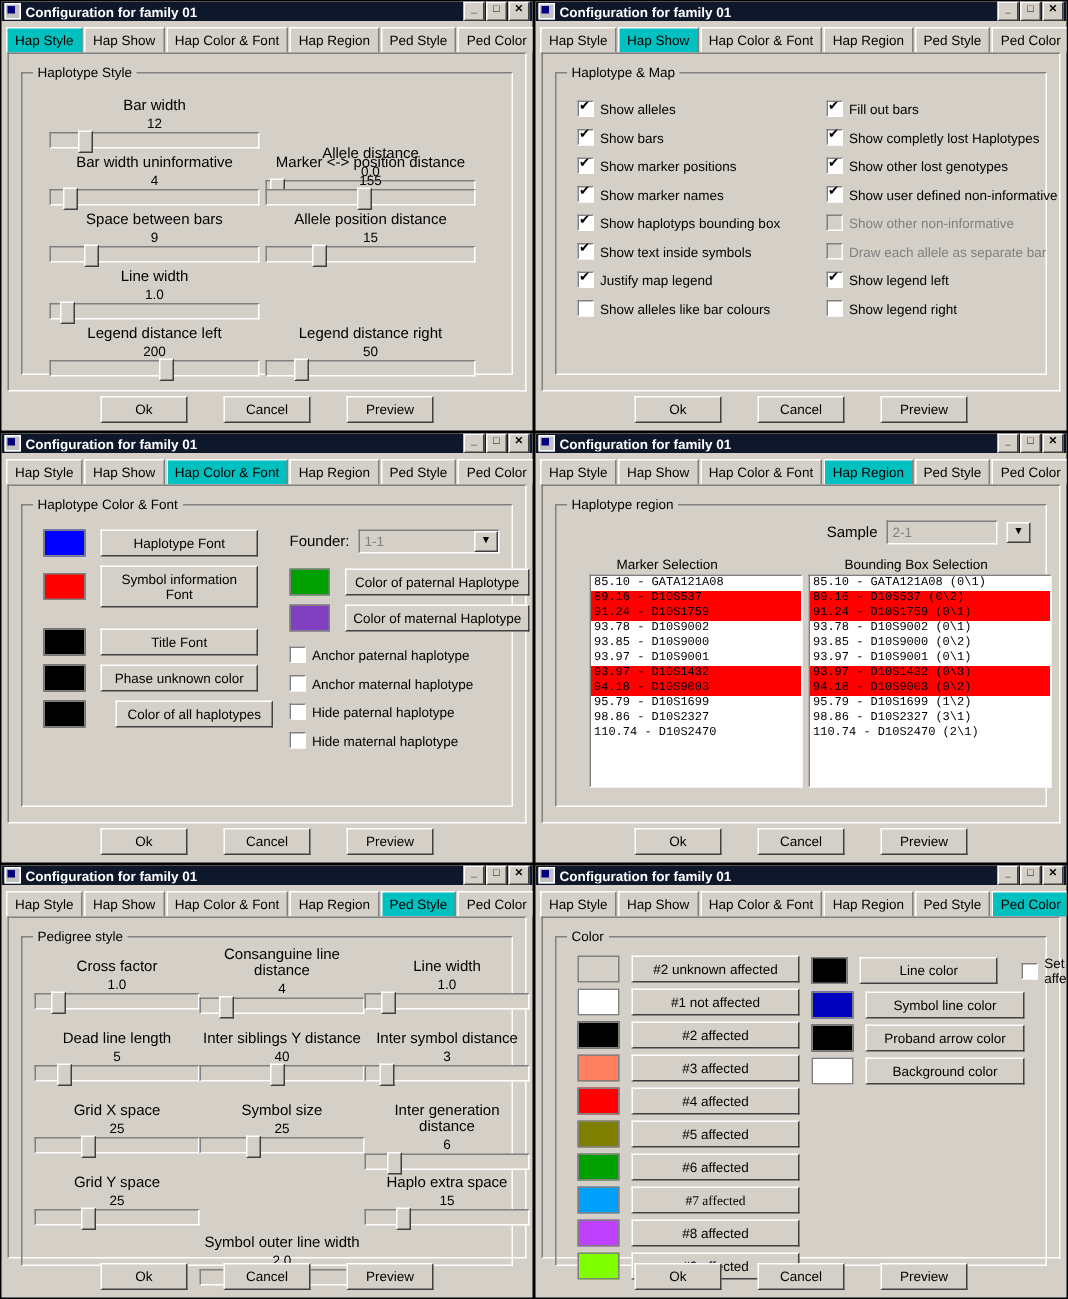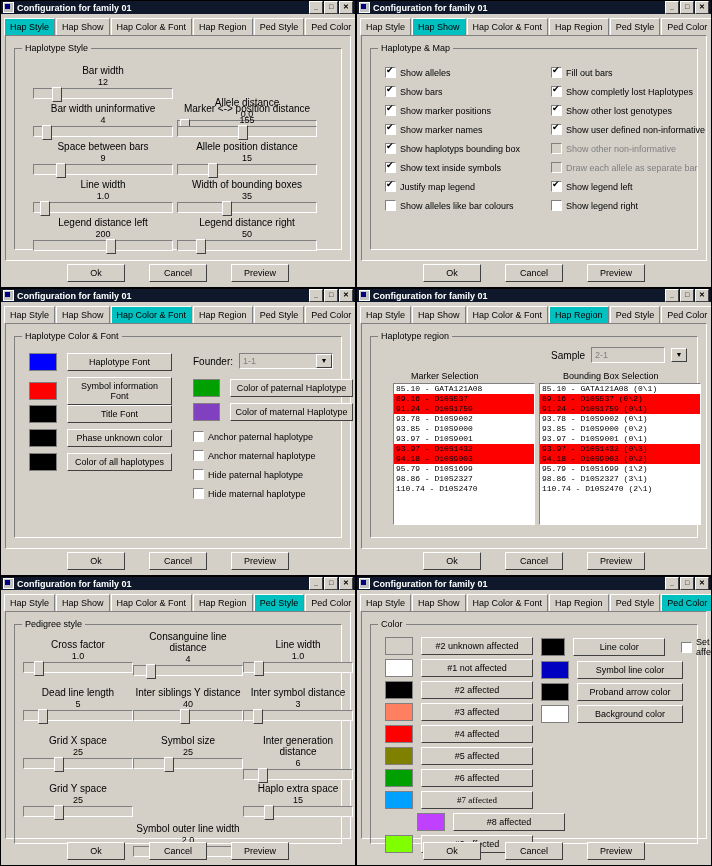--- a/index.html
+++ b/index.html
@@ -112,27 +112,20 @@
             </div>
         </div>
 
         <div class="fld" style="left:18px;top:130px;">
           <div class="lbl">Line width</div>
           <div class="val">1.0</div>
           <div class="sldtrack">
               <div class="sldthumb" style="left:6px;"></div>
             </div>
         </div>
-        <div class="fld" style="left:162px;top:130px;">
-          <div class="lbl">Width of bounding boxes</div>
-          <div class="val">35</div>
-          <div class="sldtrack">
-              <div class="sldthumb" style="left:44px;"></div>
-            </div>
-        </div>
 
         <div class="fld" style="left:18px;top:168px;">
           <div class="lbl">Legend distance left</div>
           <div class="val">200</div>
           <div class="sldtrack">
               <div class="sldthumb" style="left:72px;"></div>
             </div>
         </div>
         <div class="fld" style="left:162px;top:168px;">
           <div class="lbl">Legend distance right</div>
@@ -270,33 +263,33 @@
     </div>
     <div class="panel">
       <div class="group" style="left:8px;top:12px;right:8px;height:200px;">
         <span class="glabel">Haplotype Color &amp; Font</span>
 
         <div style="position:absolute;left:14px;top:16px;">
           <div style="display:flex;align-items:center;gap:10px;margin-bottom:6px;">
             <span class="swatch" style="background:#0000ff"></span>
             <span class="cbtn" style="width:95px">Haplotype Font</span>
           </div>
-          <div style="display:flex;align-items:center;gap:10px;margin-bottom:0;">
+          <div style="display:flex;align-items:center;gap:10px;margin-bottom:14px;">
             <span class="swatch" style="background:#ff0000"></span>
             <span class="cbtn" style="width:95px">Symbol information Font</span>
           </div>
           <div style="display:flex;align-items:center;gap:10px;margin-bottom:6px;">
             <span class="swatch" style="background:#000000"></span>
             <span class="cbtn" style="width:95px">Title Font</span>
           </div>
           <div style="display:flex;align-items:center;gap:10px;margin-bottom:6px;">
             <span class="swatch" style="background:#000000"></span>
             <span class="cbtn" style="width:95px">Phase unknown color</span>
           </div>
-          <div style="display:flex;align-items:center;gap:10px;">
+          <div style="display:flex;align-items:center;gap:20px;">
             <span class="swatch" style="background:#000000"></span>
             <span class="cbtn" style="width:95px">Color of all haplotypes</span>
           </div>
         </div>
 
         <div style="position:absolute;left:178px;top:16px;width:160px;">
           <div style="display:flex;align-items:center;gap:6px;margin-bottom:10px;">
             <span>Founder:</span>
             <span class="combo" style="width:92px;">
               <span class="cval">1-1</span>
@@ -575,21 +568,21 @@
             <span class="cbtn" style="width:102px">#5 affected</span>
           </div>
           <div style="display:flex;align-items:center;gap:8px;margin-bottom:4px;">
             <span class="swatch" style="background:#00a000"></span>
             <span class="cbtn" style="width:102px">#6 affected</span>
           </div>
           <div style="display:flex;align-items:center;gap:8px;margin-bottom:4px;font-family:Liberation Serif, serif;">
             <span class="swatch" style="background:#00a0ff"></span>
             <span class="cbtn" style="width:102px">#7 affected</span>
           </div>
-          <div style="display:flex;align-items:center;gap:8px;margin-bottom:4px;margin-left:32px;">
+          <div style="display:flex;align-items:center;gap:8px;margin-bottom:4px;">
             <span class="swatch" style="background:#c040ff"></span>
             <span class="cbtn" style="width:102px">#8 affected</span>
           </div>
           <div style="display:flex;align-items:center;gap:8px;">
             <span class="swatch" style="background:#80ff00"></span>
             <span class="cbtn" style="width:102px">#9 affected</span>
           </div>
         </div>
 
         <div style="position:absolute;left:170px;top:12px;">

